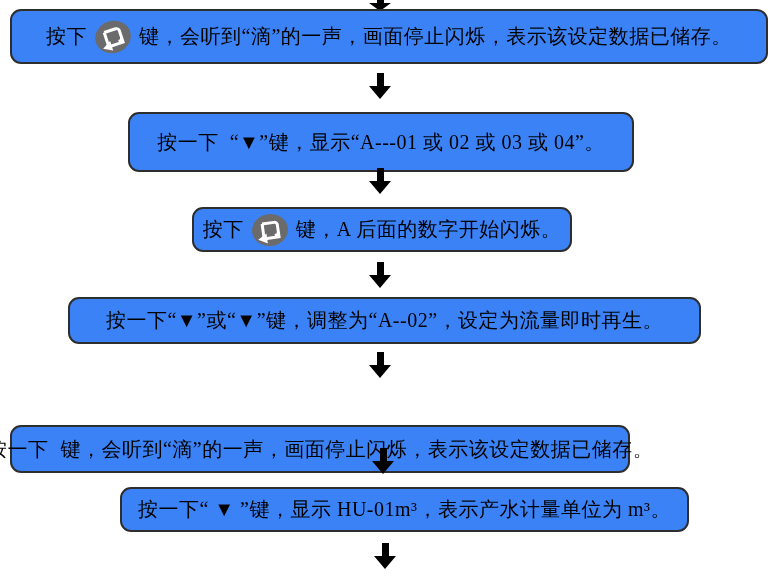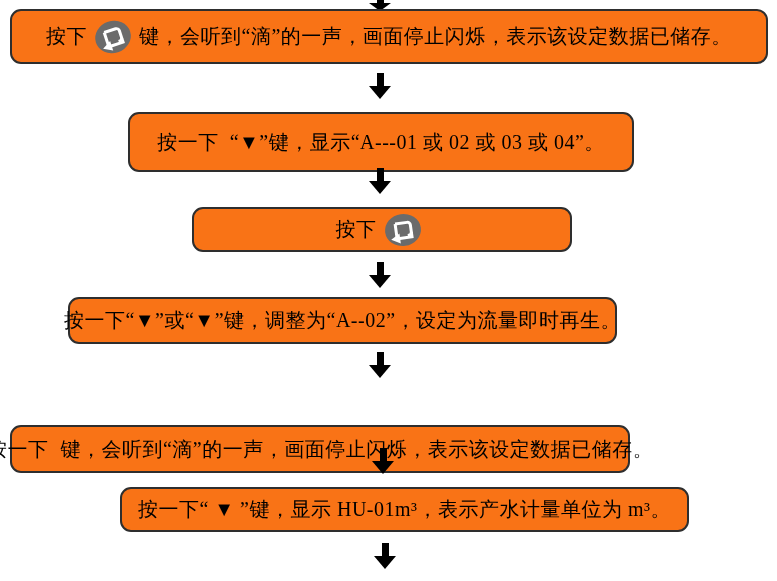--- a/index.html
+++ b/index.html
@@ -3,21 +3,21 @@
 <meta charset="utf-8">
 <style>
   html,body{margin:0;padding:0;}
   body{
     width:777px;height:581px;position:relative;background:#ffffff;
     font-family:"Liberation Serif","DejaVu Serif",serif;
     color:#000;overflow:hidden;
   }
   .box{
     position:absolute;box-sizing:border-box;
-    border:2px solid #2e2e2e;border-radius:11px;background:#f97316;
+    border:2px solid #2e2e2e;border-radius:11px;background:#3b82f6;
     display:flex;align-items:center;justify-content:center;
     font-size:20px;letter-spacing:0.5px;
   }
   .box span{white-space:pre;}
   .arrow{position:absolute;display:flex;flex-direction:column;align-items:center;}
   .arrow .stem{width:7px;height:13px;background:#000;}
   .arrow .head{width:0;height:0;border-left:11px solid transparent;border-right:11px solid transparent;border-top:13px solid #000;}
   .arrow.partial .stem{height:3px;}
   .arrow.partial .head{border-left-width:11px;border-right-width:11px;border-top-width:8px;}
   .key-icon{display:inline-block;margin:0 6px;vertical-align:middle;}
@@ -60,28 +60,29 @@
 
 <div class="box" style="left:192px;top:207px;width:380px;height:45px;">
   <span>按下</span>
   <svg class="key-icon tilt-slight" width="40" height="36" viewBox="0 0 40 36">
     <ellipse cx="20" cy="18" rx="18" ry="16" fill="#6b6b6b"></ellipse>
     <path d="M13 11 h12 a3 3 0 0 1 3 3 v7 a3 3 0 0 1 -3 3 h-1" fill="none" stroke="#ffffff" stroke-width="3"></path>
     <path d="M13 11 v13 h-1" fill="none" stroke="#ffffff" stroke-width="3"></path>
     <path d="M28 21 v5 h-14" fill="none" stroke="#ffffff" stroke-width="3"></path>
     <polygon points="16,21 16,31 7,26" fill="#ffffff"></polygon>
   </svg>
+  <span>键，A 后面的数字开始闪烁。</span>
 </div>
 
 <div class="arrow" style="left:369px;top:262px;">
   <div class="stem"></div>
   <div class="head"></div>
 </div>
 
-<div class="box" style="left:68px;top:297px;width:549px;height:47px;">
+<div class="box" style="left:68px;top:297px;width:633px;height:47px;">
   <span>按一下“▼”或“▼”键，调整为“A--02”，设定为流量即时再生。</span>
 </div>
 
 <div class="arrow" style="left:369px;top:352px;">
   <div class="stem"></div>
   <div class="head"></div>
 </div>
 
 <div class="box" style="left:10px;top:392px;width:620px;height:48px;margin-top:33px;">
   <span>按一下</span>

